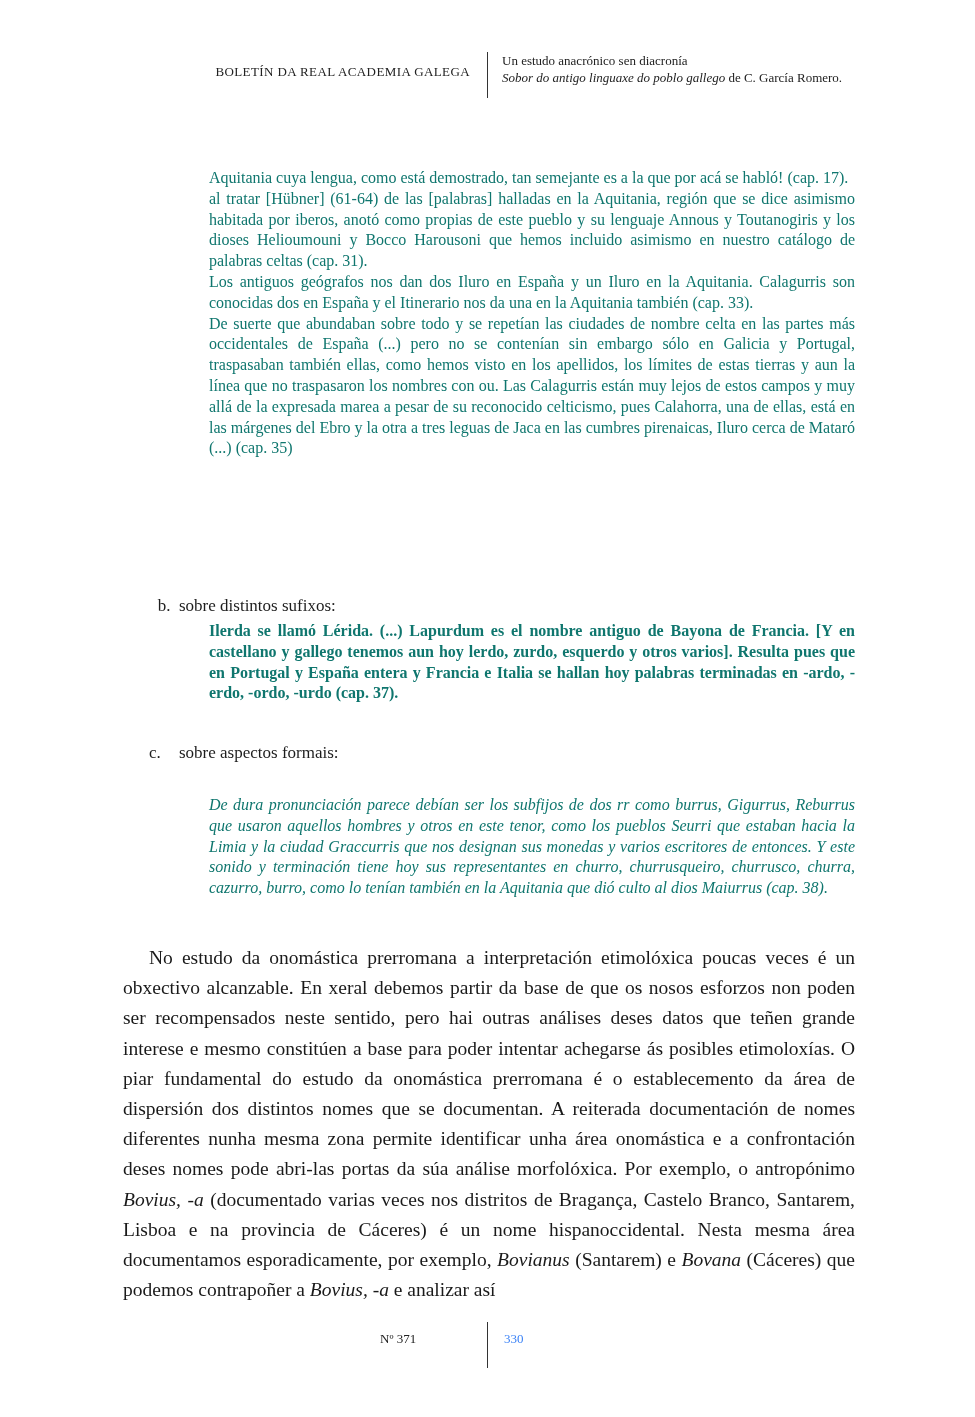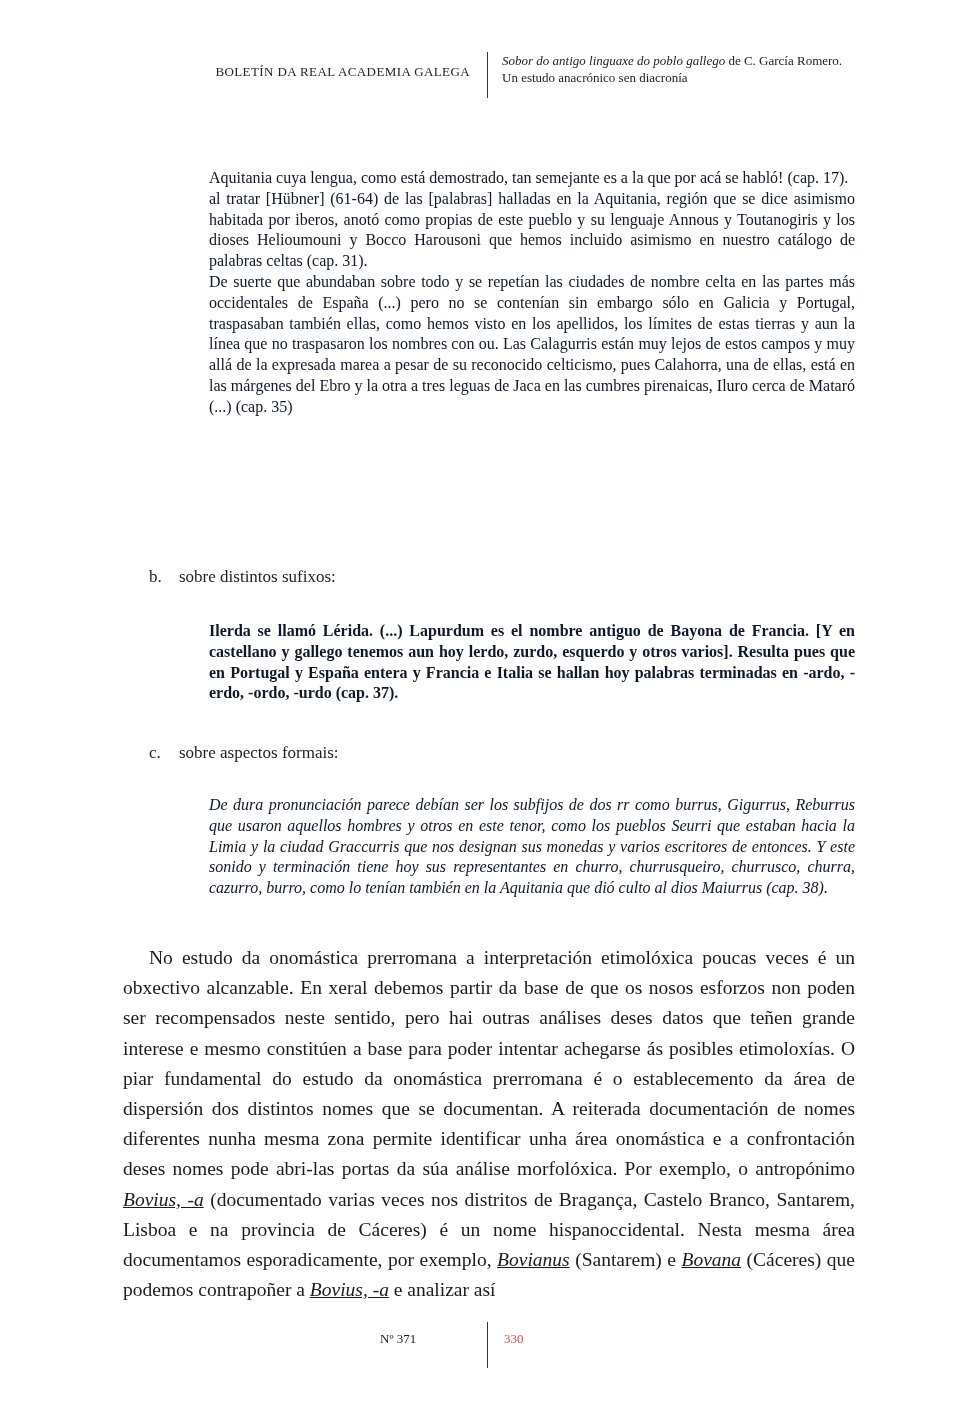--- a/index.html
+++ b/index.html
@@ -14,62 +14,63 @@
     .header-rule {
       position: absolute; left: 487px; top: 52px; width: 1px; height: 46px; background: #333;
     }
     .header-right {
       position: absolute; left: 502px; top: 52px; width: 400px;
       font-size: 13px; line-height: 17px; color: #222;
     }
     .header-right i { font-style: italic; }
     .quote {
       position: absolute; left: 209px; width: 646px;
-      font-size: 16px; line-height: 20.8px; text-align: justify; color: #0f172a;
+      font-size: 16px; line-height: 20.8px; text-align: justify; color: #0f766e;
     }
     .quote p { margin: 0; }
     .q1 { top: 168px; }
     .q2 { top: 621px; font-weight: bold; }
     .q3 { top: 795px; font-style: italic; }
     .sub-heading {
       position: absolute; left: 149px; font-size: 17px; color: #1e1e1e;
     }
     .sub-heading .marker { display: inline-block; width: 30px; }
-    .h-b { top: 567px; }
+    .h-b { top: 596px; text-align: center; }
     .h-c { top: 743px; }
     .body-text {
       position: absolute; left: 123px; top: 943px; width: 732px;
       font-size: 19.5px; line-height: 30.2px; text-align: justify; color: #1a1a1a;
     }
     .body-text p { margin: 0; text-indent: 26px; }
-    .body-text i { font-style: italic; text-decoration: underline; }
+    .body-text i { font-style: italic; }
     .footer-left {
       position: absolute; left: 380px; top: 1331px; width: 90px; text-align: left;
       font-size: 13px; color: #222;
     }
     .footer-rule {
       position: absolute; left: 487px; top: 1322px; width: 1px; height: 46px; background: #333;
     }
     .footer-right {
-      position: absolute; left: 504px; top: 1331px; font-size: 13px; color: #ef4444;
+      position: absolute; left: 504px; top: 1331px; font-size: 13px; color: #3b82f6;
     }
   </style>
 </head>
 <body>
 
 <div class="header-left">BOLETÍN DA REAL ACADEMIA GALEGA</div>
 <div class="header-rule"></div>
 <div class="header-right">
+  <div>Un estudo anacrónico sen diacronía</div>
   <div><i>Sobor do antigo linguaxe do poblo gallego</i><span> de C. García Romero.</span></div>
-  <div>Un estudo anacrónico sen diacronía</div>
 </div>
 
 <div class="quote q1">
   <p>Aquitania cuya lengua, como está demostrado, tan semejante es a la que por acá se habló! (cap. 17).</p>
   <p>al tratar [Hübner] (61-64) de las [palabras] halladas en la Aquitania, región que se dice asimismo habitada por iberos, anotó como propias de este pueblo y su lenguaje Annous y Toutanogiris y los dioses Helioumouni y Bocco Harousoni que hemos incluido asimismo en nuestro catálogo de palabras celtas (cap. 31).</p>
+  <p>Los antiguos geógrafos nos dan dos Iluro en España y un Iluro en la Aquitania. Calagurris son conocidas dos en España y el Itinerario nos da una en la Aquitania también (cap. 33).</p>
   <p>De suerte que abundaban sobre todo y se repetían las ciudades de nombre celta en las partes más occidentales de España (...) pero no se contenían sin embargo sólo en Galicia y Portugal, traspasaban también ellas, como hemos visto en los apellidos, los límites de estas tierras y aun la línea que no traspasaron los nombres con ou. Las Calagurris están muy lejos de estos campos y muy allá de la expresada marea a pesar de su reconocido celticismo, pues Calahorra, una de ellas, está en las márgenes del Ebro y la otra a tres leguas de Jaca en las cumbres pirenaicas, Iluro cerca de Mataró (...) (cap. 35)</p>
 </div>
 
 <div class="sub-heading h-b">
   <span class="marker">b.</span><span>sobre distintos sufixos:</span>
 </div>
 <div class="quote q2">
   <p>Ilerda se llamó Lérida. (...) Lapurdum es el nombre antiguo de Bayona de Francia. [Y en castellano y gallego tenemos aun hoy lerdo, zurdo, esquerdo y otros varios]. Resulta pues que en Portugal y España entera y Francia e Italia se hallan hoy palabras terminadas en -ardo, -erdo, -ordo, -urdo (cap. 37).</p>
 </div>
 

